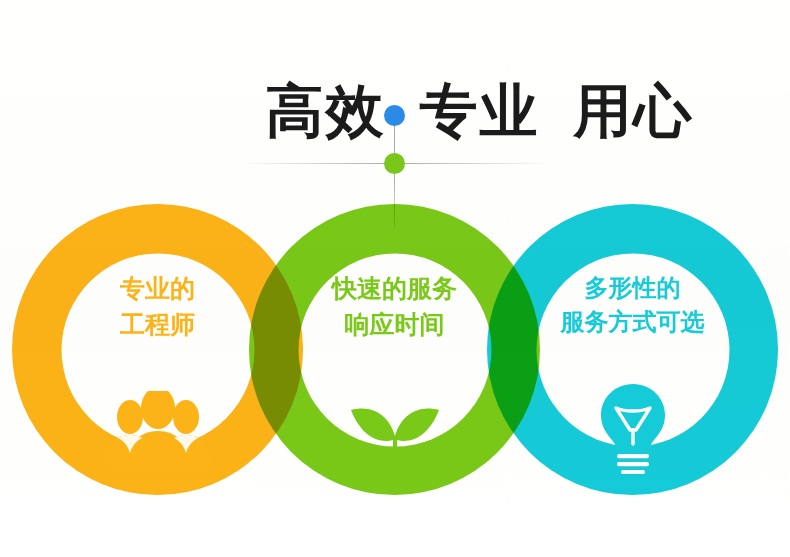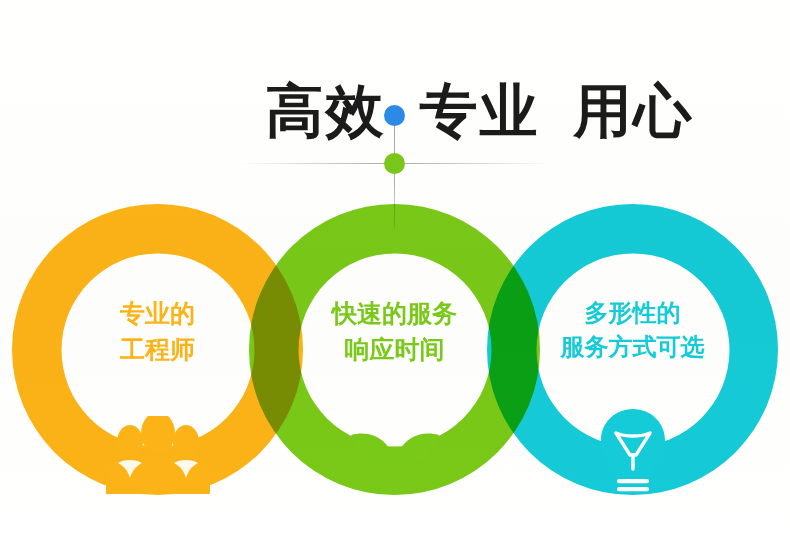--- a/index.html
+++ b/index.html
@@ -104,21 +104,21 @@
     transform: translate(-50%, -50%);
     width: 193px;
     height: 193px;
     border-radius: 50%;
     background: #ffffff;
   }
 
   
   .ring-content {
     position: absolute;
-    top: 214px;
+    top: 189px;
     width: 291px;
     height: 291px;
     border-radius: 50%;
     overflow: hidden;
     pointer-events: auto;
   }
   #content-orange { left: 12px; }
   #content-green  { left: 249px; }
   #content-cyan   { left: 487px; }
 

